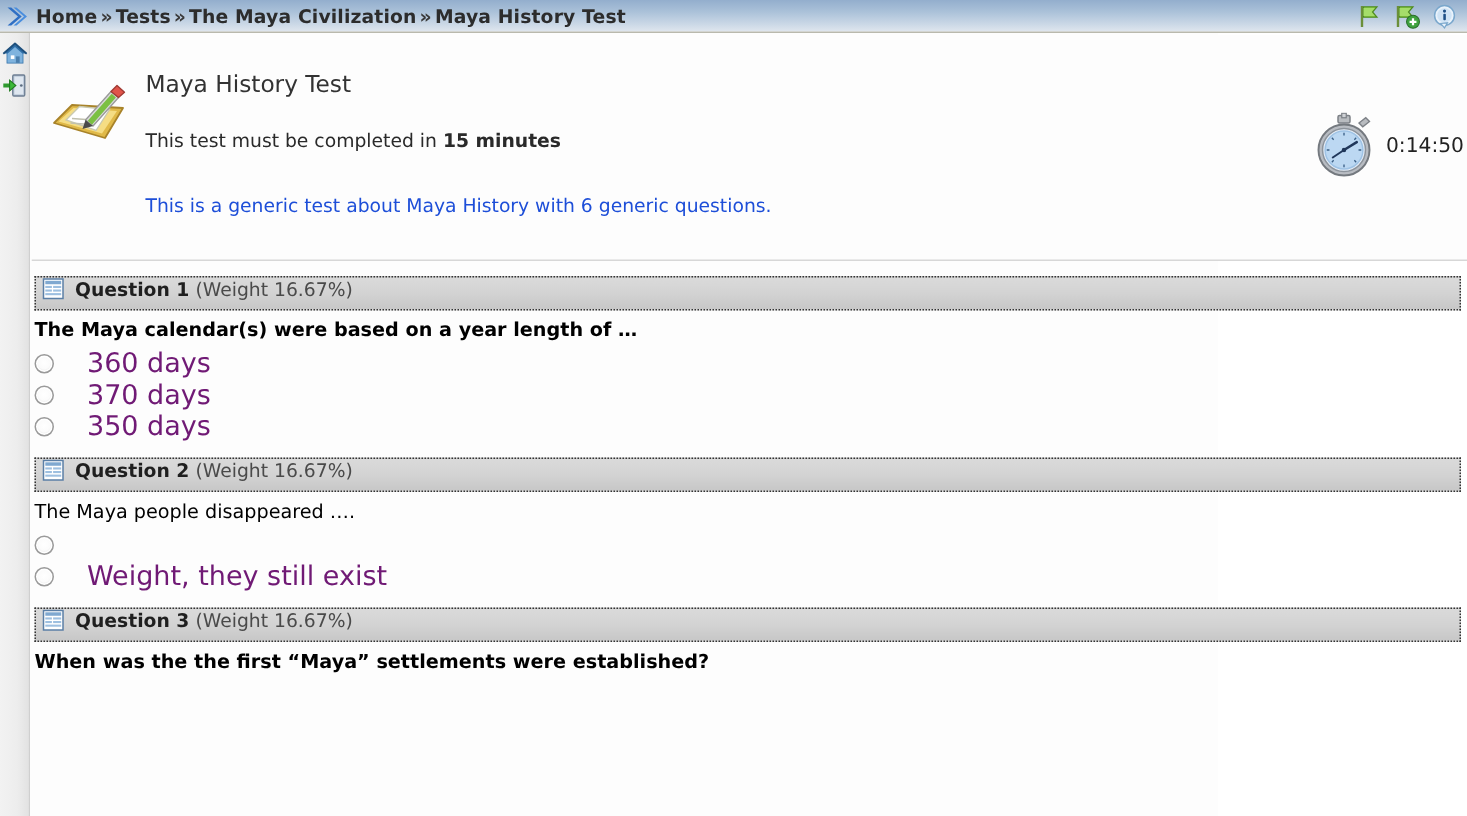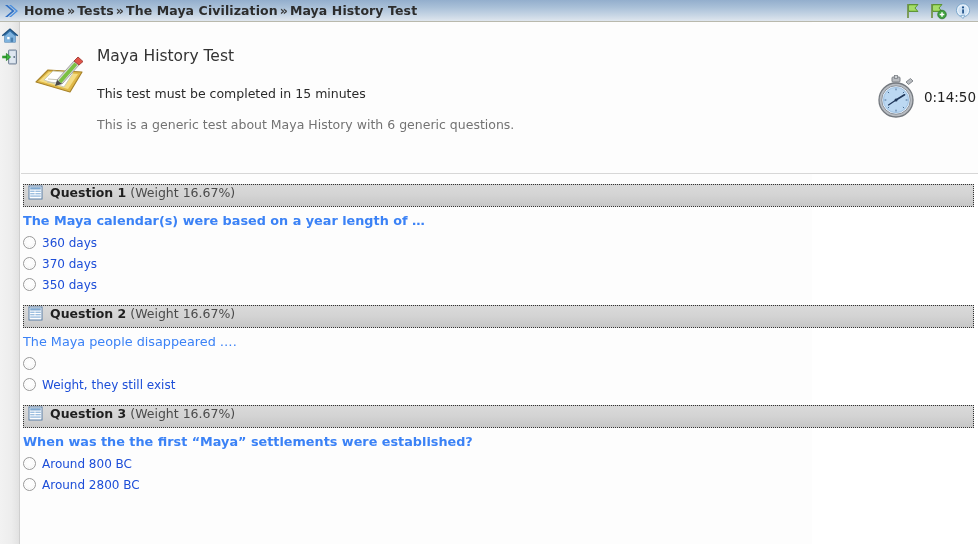--- a/index.html
+++ b/index.html
@@ -119,28 +119,28 @@
   }
 
   .test-sub {
     position: absolute;
     left: 76px;
     top: 63px;
     font-size: 12.5px;
     color: #2a2a2a;
     white-space: nowrap;
   }
-  .test-sub b { font-weight: normal; }
+  .test-sub b { font-weight: bold; }
 
   .test-desc {
     position: absolute;
     left: 76px;
-    top: 92px;
+    top: 104px;
     font-size: 12.5px;
-    color: #737373;
+    color: #1d4ed8;
     line-height: 19px;
     white-space: nowrap;
   }
 
   .timer-wrap {
     position: absolute;
     right: 2px;
     top: 52px;
     display: flex;
     align-items: center;
@@ -176,21 +176,21 @@
   }
   .qh-weight {
     font-size: 12.5px;
     color: #4a4a4a;
     white-space: nowrap;
     margin-left: -3px;
   }
 
   .qtext {
     font-size: 12.8px;
-    color: #3b82f6;
+    color: #000000;
     padding: 6px 0 4px 2px;
     white-space: nowrap;
   }
   .qtext.bold { font-weight: bold; }
 
   .qoptions { padding-left: 2px; }
   .qopt {
     display: flex;
     align-items: center;
     gap: 6px;
@@ -201,23 +201,24 @@
     width: 13px;
     height: 13px;
     flex: 0 0 auto;
     border-radius: 50%;
     background: radial-gradient(circle at 50% 45%, #ffffff 0%, #fbfbfb 48%, #e8e8e8 72%, #f6f6f6 100%);
     border: 1px solid #9a9a9a;
     box-sizing: border-box;
     box-shadow: inset 0 0 0 1px #ffffff;
   }
   .qopt-label {
-    font-size: 12px;
-    color: #1d4ed8;
-    white-space: nowrap;
+    font-size: 18px;
+    color: #701a75;
+    white-space: nowrap;
+    margin-left: 16px;
   }
 </style>
 </head>
 <body>
 
 <div id="app">
 
   <div class="topbar">
     <span class="crumb-arrow">
       <svg width="16" height="16" viewBox="0 0 16 16">
@@ -405,26 +406,16 @@
             <rect x="7.4" y="5.6" width="5.4" height="1.4" fill="#9dbfe0"></rect>
             <rect x="2.2" y="8" width="4.4" height="1.4" fill="#9dbfe0"></rect>
             <rect x="7.4" y="8" width="5.4" height="1.4" fill="#9dbfe0"></rect>
             <rect x="2.2" y="10.4" width="10.6" height="1.4" fill="#9dbfe0"></rect>
           </svg>
         </span>
         <span class="qh-label">Question 3</span>
         <span class="qh-weight">(Weight 16.67%)</span>
       </div>
       <div class="qtext bold">When was the the first “Maya” settlements were established?</div>
-      <div class="qoptions">
-        <div class="qopt">
-          <span class="radio"></span>
-          <span class="qopt-label">Around 800 BC</span>
-        </div>
-        <div class="qopt">
-          <span class="radio"></span>
-          <span class="qopt-label">Around 2800 BC</span>
-        </div>
-      </div>
     </div>
 
   </div>
 </div>
 
 </body></html>

